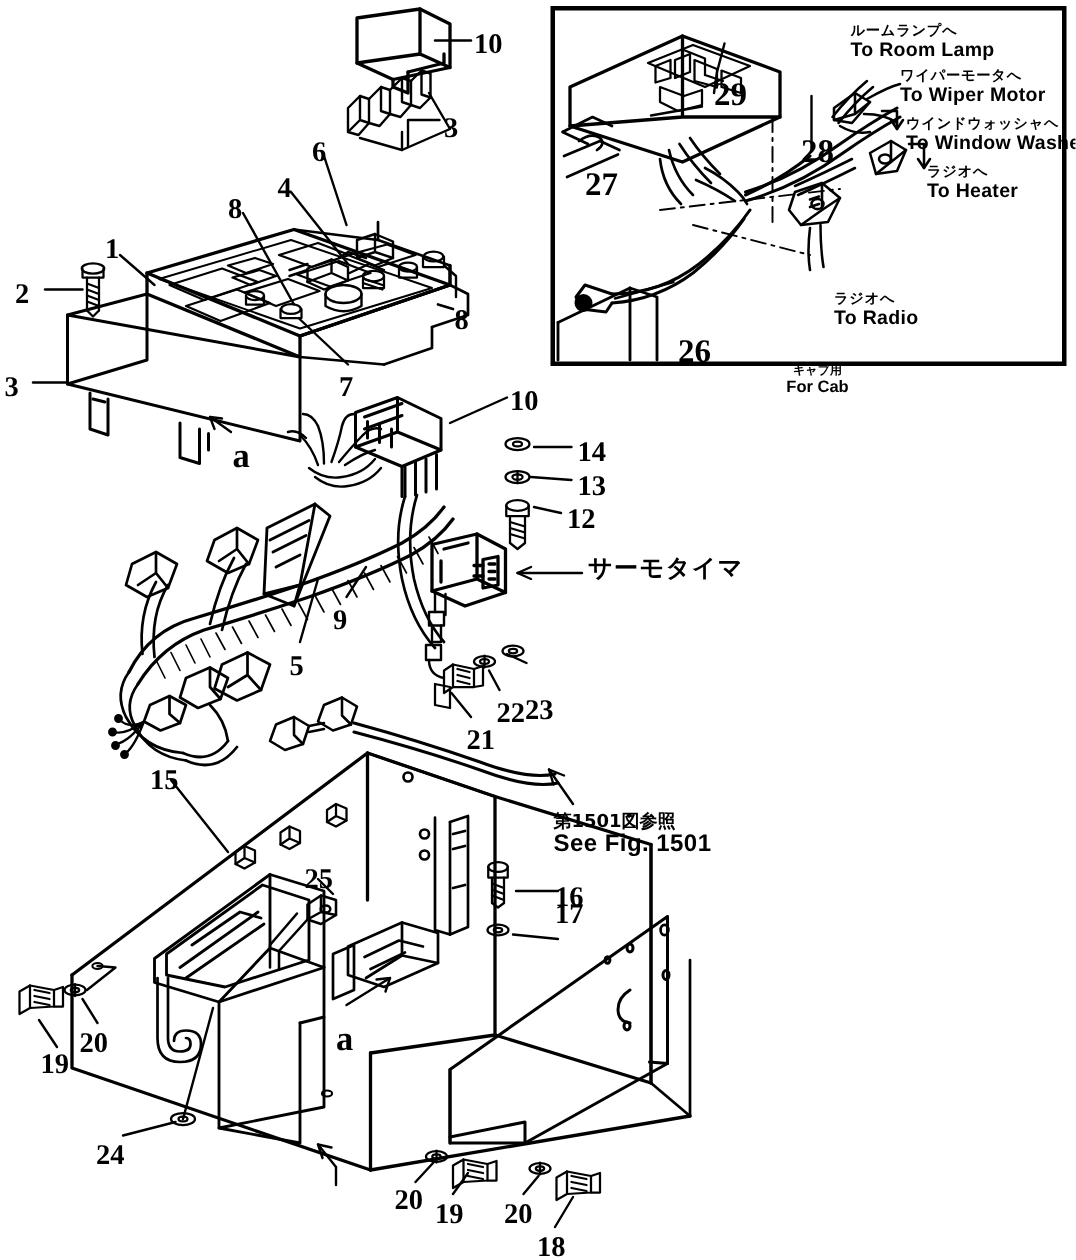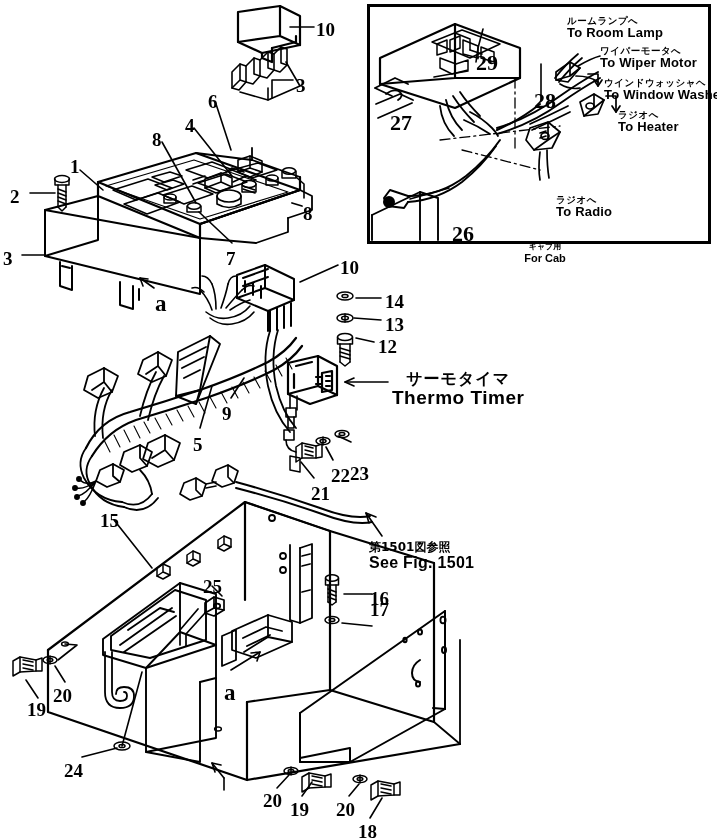--- a/index.html
+++ b/index.html
@@ -696,21 +696,20 @@
     <span class="callout n" style="left:263px;top:791px;">20</span>
     <span class="callout n" style="left:290px;top:800px;">19</span>
     <span class="callout n" style="left:336px;top:800px;">20</span>
     <span class="callout n" style="left:358px;top:822px;">18</span>
 
     <span class="letter-a" style="left:155px;top:292px;">a</span>
     <span class="letter-a" style="left:224px;top:681px;">a</span>
 
     <div class="thermo" style="left:392px;top:370px;">
       <span class="jp">サーモタイマ</span>
-      <span class="en">Thermo Timer</span>
     </div>
 
     <div class="figref" style="left:369px;top:541px;">
       <span class="jp">第1501図参照</span>
       <span class="en">See Fig. 1501</span>
     </div>
 
     <div class="botcap">
     </div>
 

